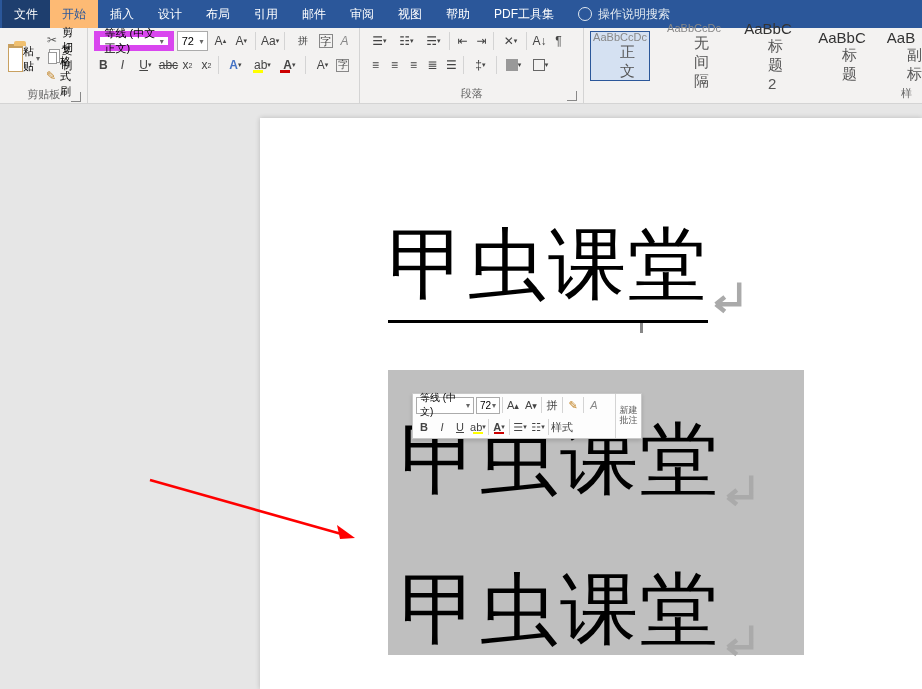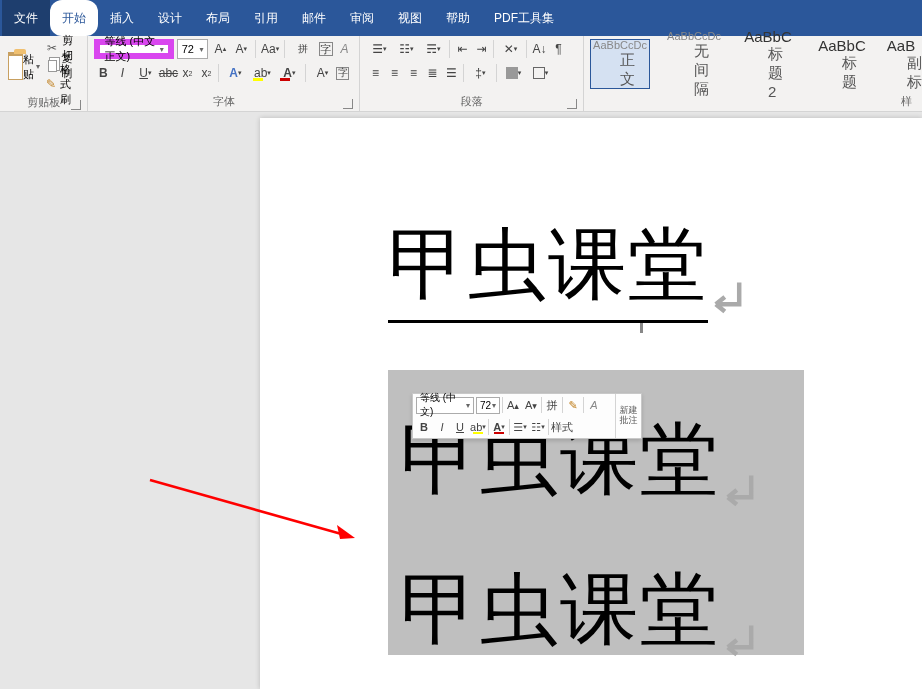--- a/index.html
+++ b/index.html
@@ -10,34 +10,34 @@
       width: 922px;
       height: 689px;
       overflow: hidden;
       position: relative;
     }
     
     
     .menubar {
       background: #2b579a;
       color: #fff;
-      height: 36px;
+      height: 28px;
       display: flex;
       align-items: stretch;
       padding-left: 2px;
     }
     .menubar-item {
       padding: 0 12px;
       display: flex;
       align-items: center;
       font-size: 12px;
       cursor: pointer;
     }
     .menubar-item.file { background: #1e3e6e; }
-    .menubar-item.active { background: #ffffff; color: #2b579a; border-radius: 12px; }
+    .menubar-item.active { background: #fdba74; color: #2b579a; }
     .menubar-search {
       display: flex;
       align-items: center;
       gap: 6px;
       padding: 0 12px;
       color: #e0e8f0;
     }
     .bulb-icon {
       width: 14px; height: 14px;
       border: 1.2px solid #e0e8f0;
@@ -317,20 +317,24 @@
   <div class="menubar-item active">开始</div>
   <div class="menubar-item">插入</div>
   <div class="menubar-item">设计</div>
   <div class="menubar-item">布局</div>
   <div class="menubar-item">引用</div>
   <div class="menubar-item">邮件</div>
   <div class="menubar-item">审阅</div>
   <div class="menubar-item">视图</div>
   <div class="menubar-item">帮助</div>
   <div class="menubar-item">PDF工具集</div>
+  <div class="menubar-search">
+    <span class="bulb-icon"></span>
+    <span>操作说明搜索</span>
+  </div>
 </div>
 
 <div class="ribbon">
 
   <div class="ribbon-group" style="width:90px">
     <div class="clipboard-body">
       <div class="paste-btn">
         <span class="paste-icon"></span>
         <span class="paste-label">粘贴</span>
         <span class="paste-arrow">▾</span>
@@ -404,21 +408,20 @@
         <div class="ribbon-btn wide rel">
             <b>A</b>
             <span class="fc-swatch"></span>
             <span style="font-size:7px">▾</span>
           </div>
         <span class="sep"></span>
         <div class="ribbon-btn wide">A<span style="font-size:7px">▾</span></div>
         <div class="ribbon-btn" style="border:1px solid #888;width:13px;height:13px;font-size:10px">字</div>
       </div>
     </div>
-    <div class="ribbon-group-label"><span>字体</span><span class="launcher"></span></div>
   </div>
 
   <div class="ribbon-group" style="width:228px">
     <div class="para-body">
       <div class="para-row">
         <div class="ribbon-btn wide">☰<span style="font-size:7px">▾</span></div>
         <div class="ribbon-btn wide">☷<span style="font-size:7px">▾</span></div>
         <div class="ribbon-btn wide">☴<span style="font-size:7px">▾</span></div>
         <span class="sep"></span>
         <div class="ribbon-btn">⇤</div>

